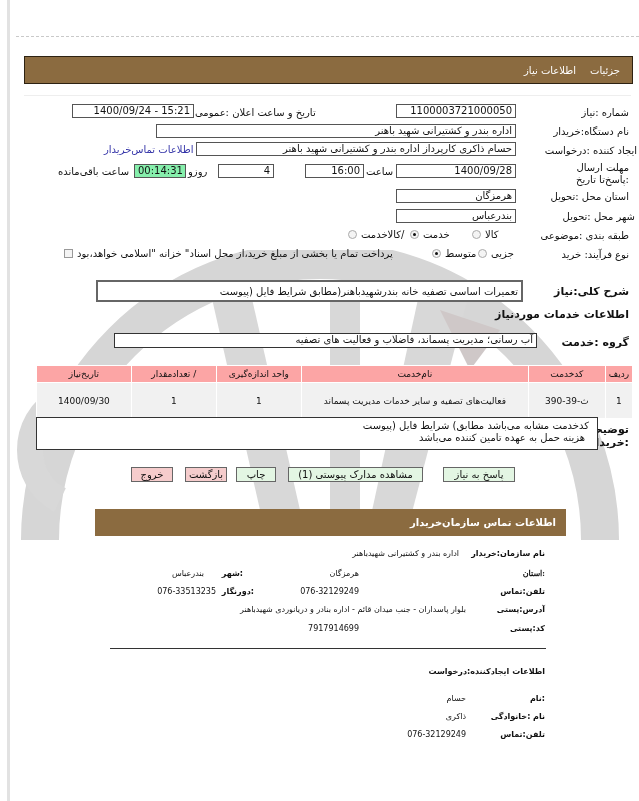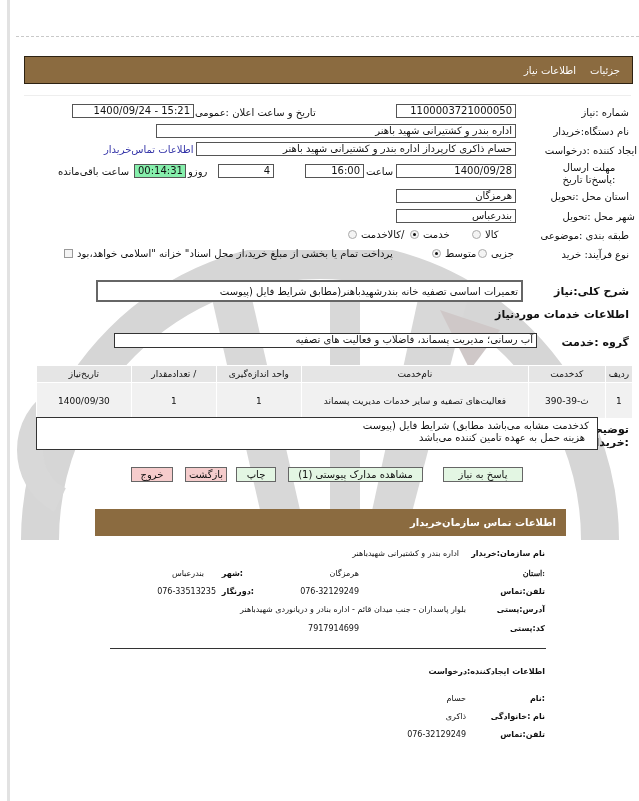--- a/index.html
+++ b/index.html
@@ -13,21 +13,21 @@
   .header-bar {
     position:absolute; left:24px; top:56px; width:609px; height:28px;
     background:#8b6b40; border:1px solid #2d2212; box-sizing:border-box;
     color:#fff; font-size:10px; display:flex; align-items:center; padding-right:12px; gap:14px;
   }
   .header-bar span { cursor:pointer; }
   .panel-line { position:absolute; left:24px; right:8px; top:95px; border-top:1px solid #eee; }
 
   .watermark { position:absolute; left:0; top:250px; width:639px; height:290px; pointer-events:none; }
 
-  .lbl { position:absolute; font-size:10px; color:#111; white-space:nowrap;text-align:center; }
+  .lbl { position:absolute; font-size:10px; color:#111; white-space:nowrap; }
   .box {
     position:absolute; height:14px; border:1px solid #555; background:#fff;
     box-sizing:border-box; font-size:10px; line-height:12px; padding:0 3px;
     white-space:nowrap; overflow:hidden; text-align:right;
   }
   .box.ltr { direction:ltr; text-align:right; }
   .link { position:absolute; color:#3434a8; font-size:10px; cursor:pointer; white-space:nowrap; }
   .timer { background:#86efac; }
 
   .radio {
@@ -39,21 +39,21 @@
   .check { display:inline-block; width:9px; height:9px; border:1px solid #999; background:#f4f4f4; box-sizing:border-box; vertical-align:middle; }
   .opt { position:absolute; white-space:nowrap; font-size:10px; display:flex; align-items:center; gap:4px; }
 
   .bold { font-weight:bold; }
   .big { font-size:11px; }
 
   table.items {
     position:absolute; left:36px; top:365px; width:597px; border-collapse:collapse;
     font-size:9px; direction:rtl;
   }
-  table.items th { background:#e5e5e5; color:#111; font-weight:normal; height:16px; border:1px solid #fff; padding:0 3px; }
+  table.items th { background:#fca5a5; color:#111; font-weight:normal; height:16px; border:1px solid #fff; padding:0 3px; }
   table.items td { background:#f1f1f1; text-align:center; height:27px; border:1px solid #fff; padding:4px 3px; line-height:10px; }
 
   .btn {
     position:absolute; height:15px; font-size:10px; box-sizing:border-box;
     border:1px solid #666; text-align:center; line-height:13px; cursor:pointer; white-space:nowrap;
   }
   .btn.green { background:#e3f6e3; }
   .btn.red { background:#f5cccc; }
 
   .section-bar {
@@ -170,21 +170,21 @@
     </tr>
   </tbody>
 </table>
 
 <span class="lbl bold big" style="right:10px; top:423px; width:28px; white-space:normal; line-height:13px;">توضیحات :خریدار</span>
 <div class="box" style="left:36px; top:417px; width:562px; height:33px; border-color:#333; white-space:normal; padding:2px 8px; line-height:12px;">
   <div>کدخدمت مشابه می‌باشد مطابق) شرایط فایل (پیوست</div>
   <div style="padding-right:4px;">هزینه حمل به عهده تامین کننده می‌باشد</div>
 </div>
 
-<div class="btn green" style="left:443px; top:467px; width:80px;">پاسخ به نیاز</div>
+<div class="btn green" style="left:443px; top:467px; width:72px;">پاسخ به نیاز</div>
 <div class="btn green" style="left:288px; top:467px; width:135px;">مشاهده مدارک پیوستی (1)</div>
 <div class="btn green" style="left:236px; top:467px; width:40px;">چاپ</div>
 <div class="btn red" style="left:185px; top:467px; width:42px;">بازگشت</div>
 <div class="btn red" style="left:131px; top:467px; width:42px;">خروج</div>
 
 <div class="section-bar">
   <span>اطلاعات تماس سازمان‌خریدار</span>
 </div>
 
 <span class="small b" style="right:94px; top:549px;">نام سازمان:خریدار</span>

